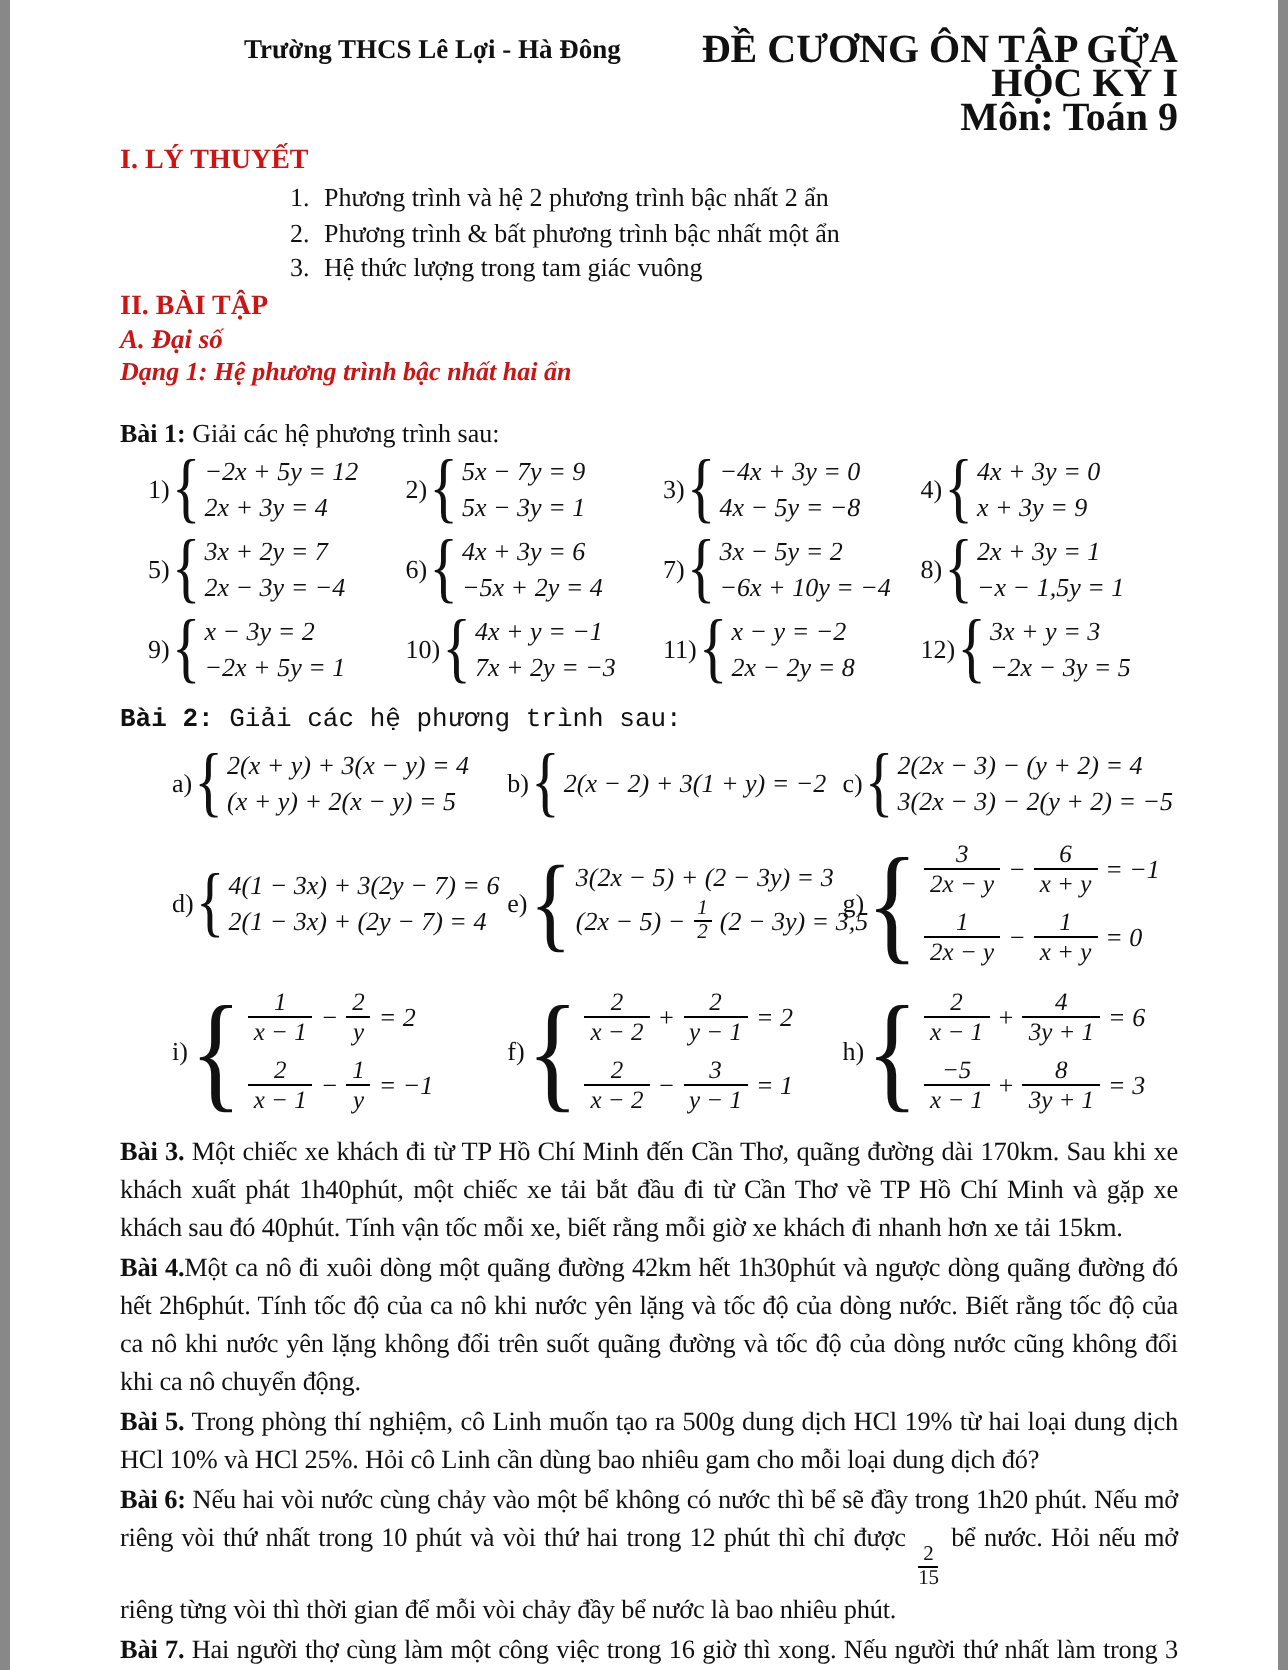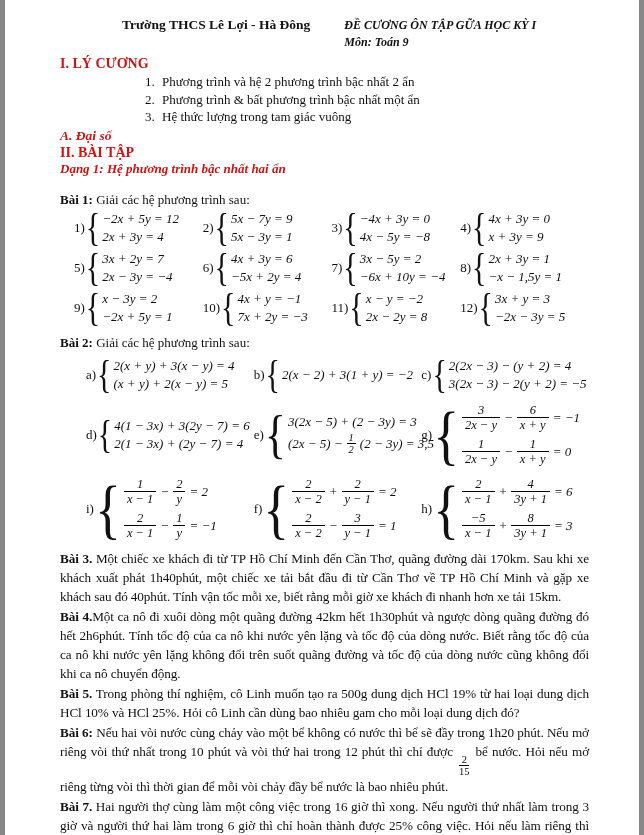--- a/index.html
+++ b/index.html
@@ -5,21 +5,21 @@
   html,body{margin:0;padding:0;background:#888;}
   .page{
     width:634px;height:835px;box-sizing:border-box;background:#fff;
     margin:0 auto;padding:12px 50px 8px 55px;overflow:hidden;
     font-family:"Liberation Serif","DejaVu Serif",serif;
     font-size:13px;color:#111;
   }
   
   .header{display:flex;align-items:flex-start;margin-bottom:4px;}
   .school{font-weight:bold;margin-left:62px;white-space:nowrap;padding-top:5px;font-size:13.5px;}
-  .title-block{margin-left:34px;text-align:left;font-weight:bold;font-size:12px;line-height:17px;padding-top:5px;font-style:italic;}
+  .title-block{margin-left:34px;text-align:right;font-weight:bold;font-size:20px;line-height:17px;padding-top:5px;}
   
   .red{color:var(--accent,#cc0000);font-weight:bold;}
   .h-theory,.h-ex{font-size:14px;line-height:17px;}
   .h-section{font-style:italic;font-size:13.5px;line-height:16px;}
   .h-dang{font-style:italic;font-size:13px;line-height:16px;}
   ol.theory{margin:1px 0 2px 0;padding-left:98px;line-height:17.5px;}
   ol.theory li{padding-left:4px;font-family:Liberation Serif, serif;}
   .bai-line{margin:14px 0 2px 0;line-height:17px;}
   .bai-line b{font-weight:bold;}
   
@@ -54,29 +54,29 @@
 <div class="page">
 
   <div class="header">
     <div class="school">Trường THCS Lê Lợi - Hà Đông</div>
     <div class="title-block">
       <div>ĐỀ CƯƠNG ÔN TẬP GỮA HỌC KỲ I</div>
       <div>Môn: Toán 9</div>
     </div>
   </div>
 
-  <div class="red h-theory">I. LÝ CƯƠNG</div>
+  <div class="red h-theory">I. LÝ THUYẾT</div>
   <ol class="theory">
     <li>Phương trình và hệ 2 phương trình bậc nhất 2 ẩn</li>
     <li>Phương trình &amp; bất phương trình bậc nhất một ẩn</li>
     <li>Hệ thức lượng trong tam giác vuông</li>
   </ol>
 
+  <div class="red h-ex">II. BÀI TẬP</div>
   <div class="red h-section">A. Đại số</div>
-  <div class="red h-ex">II. BÀI TẬP</div>
   <div class="red h-dang">Dạng 1: Hệ phương trình bậc nhất hai ẩn</div>
 
   <div class="bai-line"><b>Bài 1:</b> <span>Giải các hệ phương trình sau:</span></div>
 
   <div class="sys-row four">
     <div class="sys">
         <span class="sys-num">1)</span>
         <span class="brace">{</span>
         <span class="eqs">
           <span class="eq">−2x + 5y = 12</span>
@@ -172,21 +172,21 @@
     <div class="sys">
         <span class="sys-num">12)</span>
         <span class="brace">{</span>
         <span class="eqs">
           <span class="eq">3x + y = 3</span>
           <span class="eq">−2x − 3y = 5</span>
         </span>
       </div>
   </div>
 
-  <div class="bai-line" style="margin-top:8px;"><b>Bài 2:</b> <span>Giải các hệ phương trình sau:</span></div>
+  <div class="bai-line" style="margin-top:8px;font-family:Liberation Mono, monospace;"><b>Bài 2:</b> <span>Giải các hệ phương trình sau:</span></div>
 
   <div class="sys-row three" style="margin-top:6px;margin-bottom:8px;">
     <div class="sys">
         <span class="sys-num">a)</span>
         <span class="brace">{</span>
         <span class="eqs">
           <span class="eq">2(x + y) + 3(x − y) = 4</span>
           <span class="eq">(x + y) + 2(x − y) = 5</span>
         </span>
       </div>

